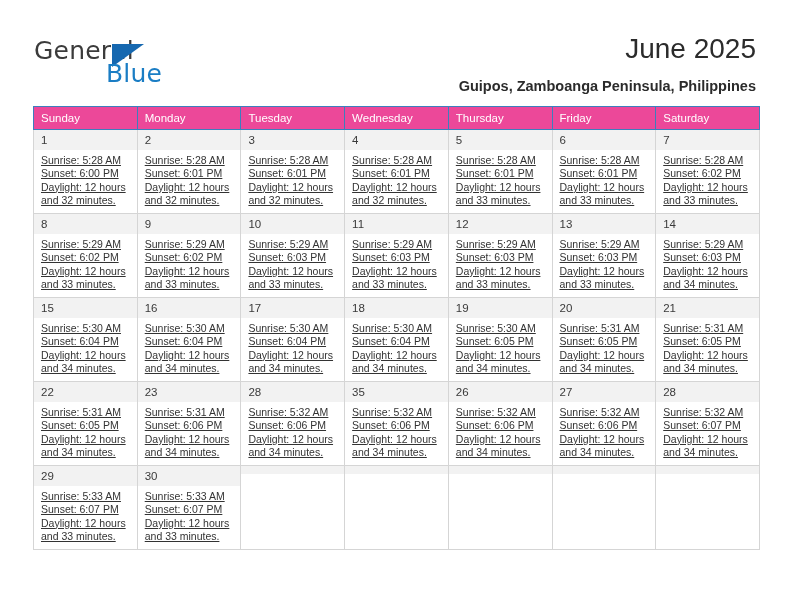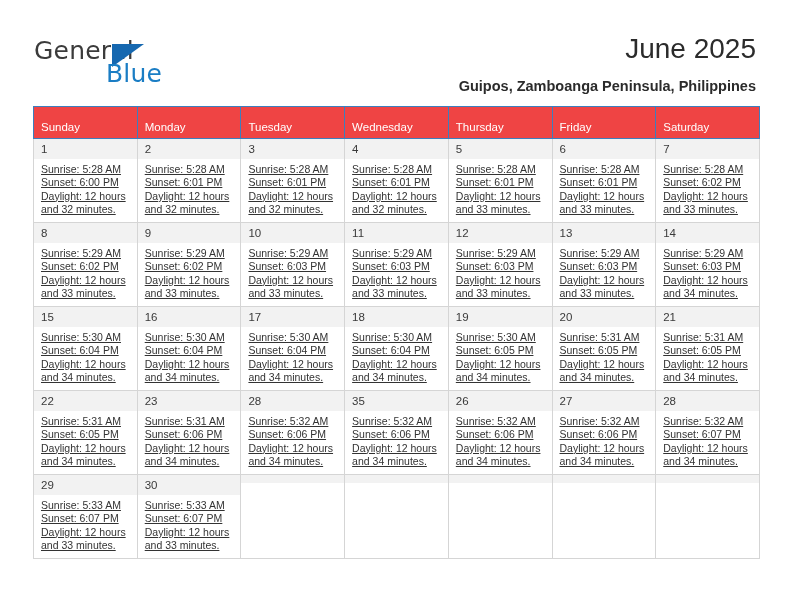--- a/index.html
+++ b/index.html
@@ -86,26 +86,26 @@
   
   .calendar {
     position: absolute;
     left: 33px;
     top: 106px;
     width: 727px;
     border-collapse: collapse;
     table-layout: fixed;
   }
   .calendar th {
-    background: #ef4444;
+    background: #ec4899;
     color: #ffffff;
     font-size: 11.5px;
     font-weight: normal;
     text-align: left;
-    padding: 14px 0 5px 7px;
+    padding: 5px 0 5px 7px;
     border: 1px solid #3d7ebd;
     height: 10px;
   }
   .calendar td {
     vertical-align: top;
     border: 1px solid #d5d5d5;
     padding: 0;
     height: 83px;
     background: #ffffff;
   }

